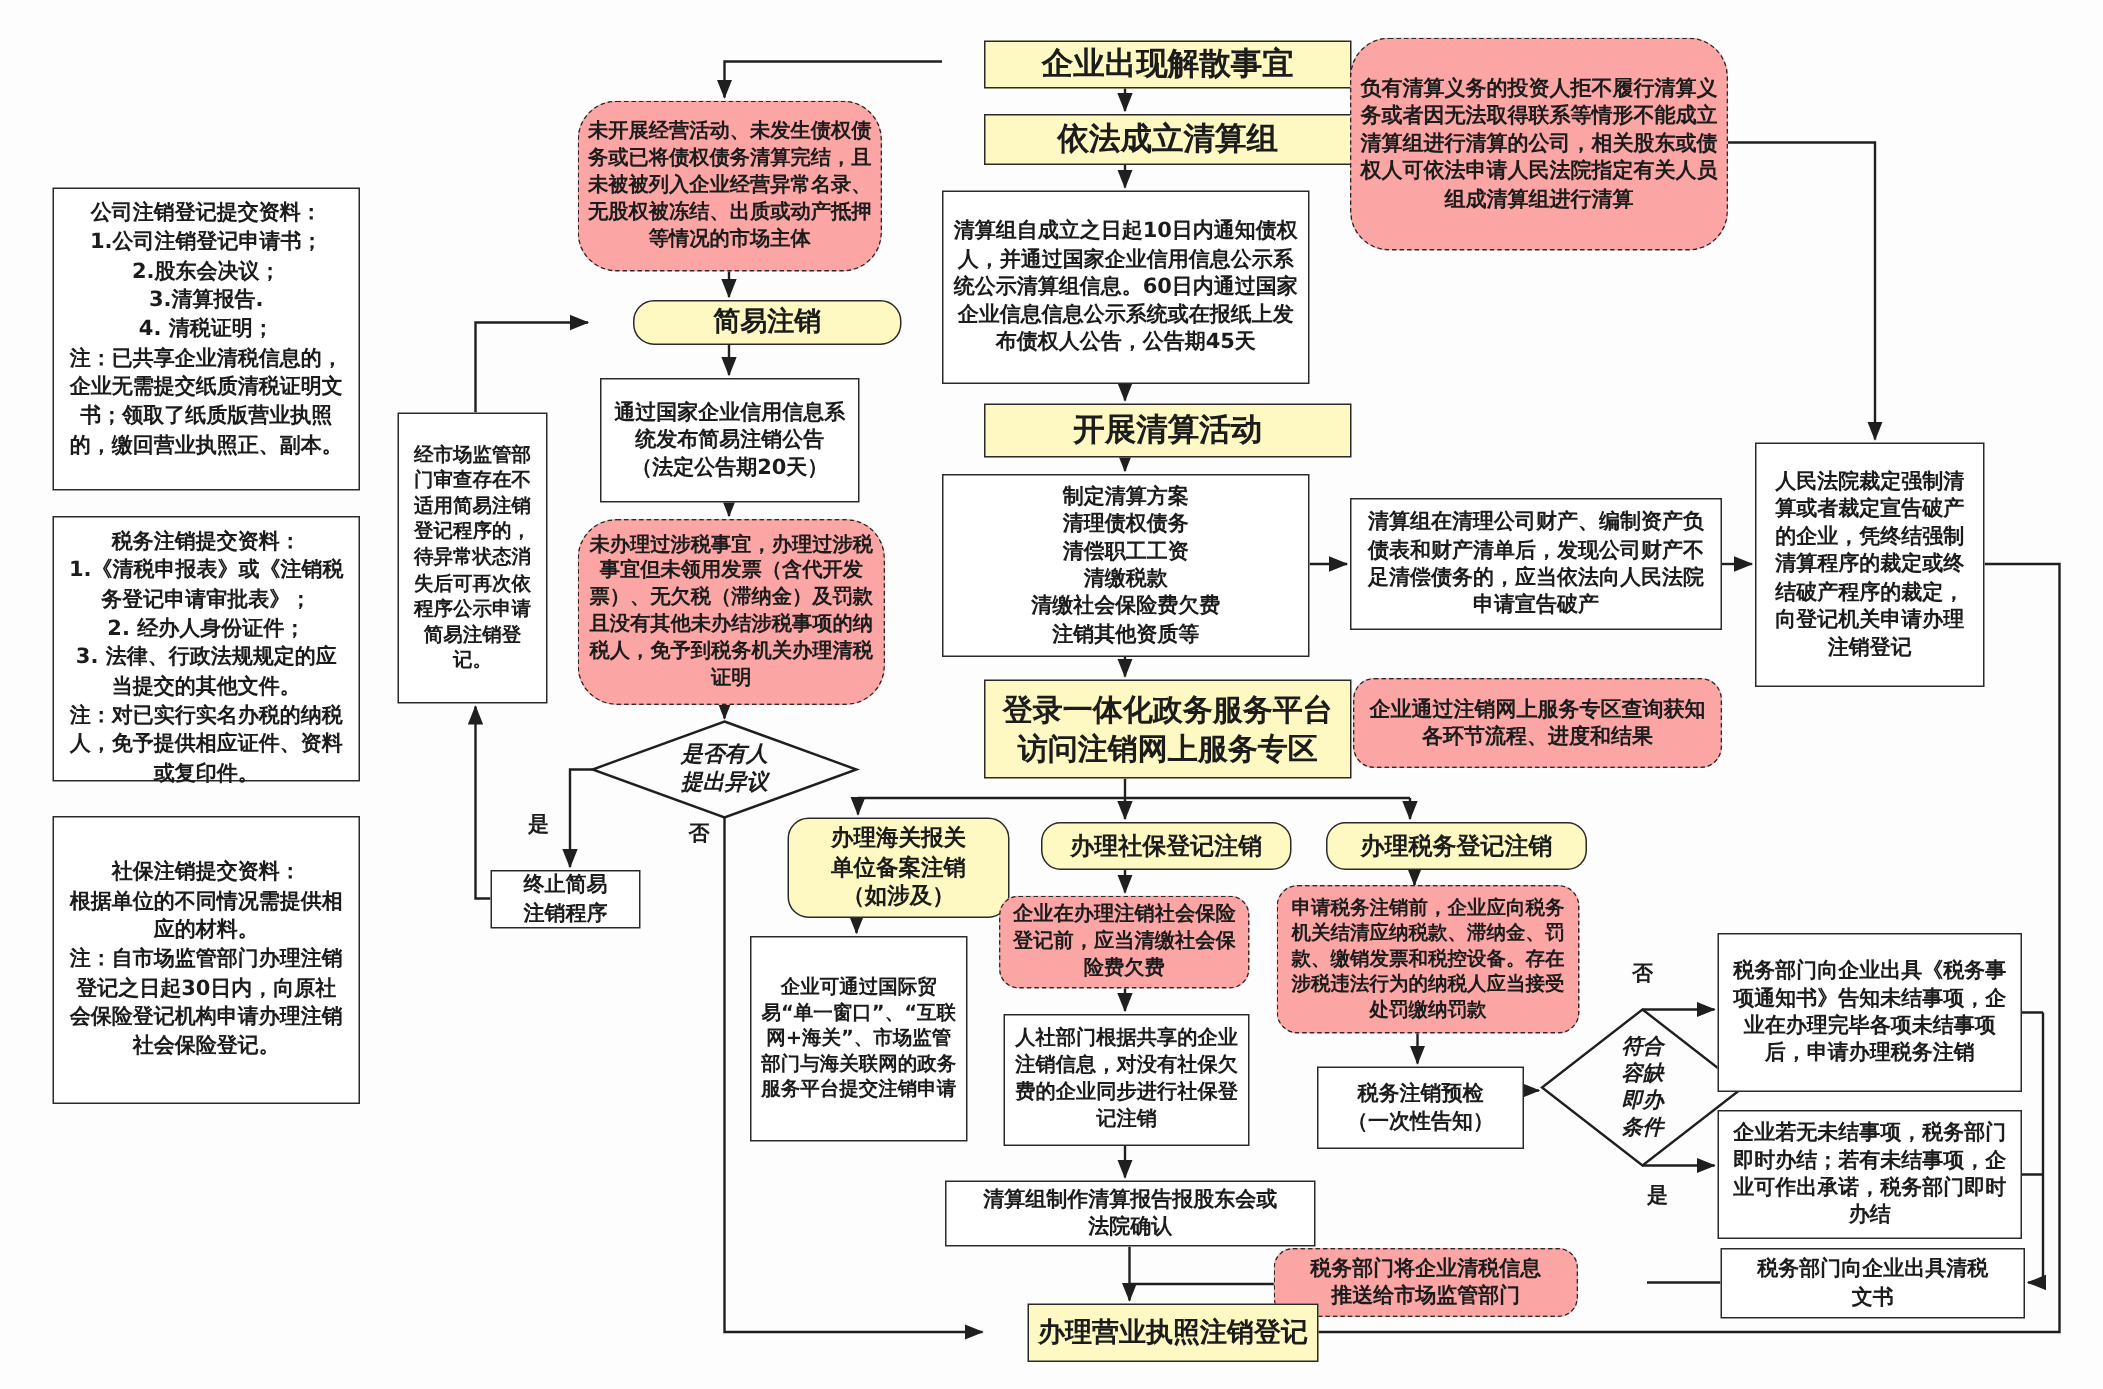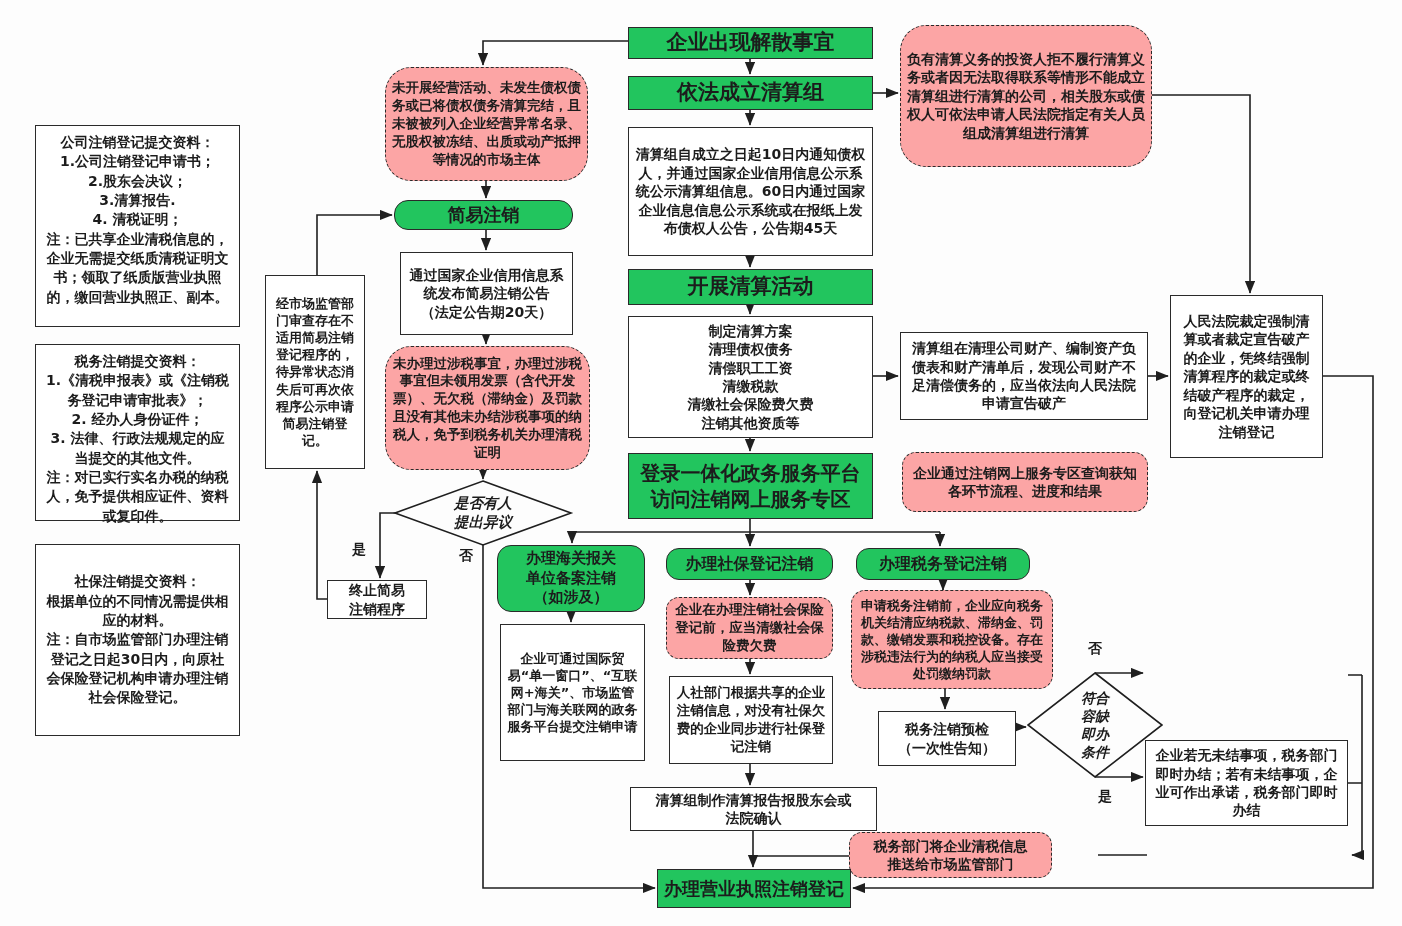--- a/index.html
+++ b/index.html
@@ -9,21 +9,21 @@
     overflow:hidden;
   }
   #connectors{position:absolute;left:0;top:0;width:1402px;height:926px;z-index:0;}
   .box{
     position:absolute;box-sizing:border-box;z-index:1;
     border:1.6px solid #2a2a2a;background:#ffffff;
     display:flex;align-items:center;justify-content:center;
     text-align:center;font-weight:700;line-height:1.32;
     white-space:pre-line;padding:3px 6px;
   }
-  .gray{background:#22c55e;}
+  .gray{background:#fef9c3;margin-left:28px;}
   .dashed{border-style:dashed;background:#fca5a5;}
   .r10{border-radius:13px;}
   .r14{border-radius:14px;}
   .r26{border-radius:26px;}
   .info{
     text-align:center;align-items:flex-start;justify-content:flex-start;
     padding:7px 9px;line-height:1.38;
   }
   .info-center{align-items:center;}
   .diamond-text{
@@ -145,21 +145,24 @@
   <div class="box gray r10" style="left:856px;top:548px;width:174px;height:32px;font-size:16px">办理税务登记注销</div>
   <div class="box dashed r14" style="left:851px;top:590px;width:202px;height:99px;font-size:13px">申请税务注销前，企业应向税务机关结清应纳税款、滞纳金、罚款、缴销发票和税控设备。存在涉税违法行为的纳税人应当接受处罚缴纳罚款</div>
   <div class="box" style="left:878px;top:711px;width:138px;height:55px;font-size:14px">税务注销预检
 （一次性告知）</div>
   <div class="diamond-text" style="left:1040px;top:683px;width:110px;height:84px;font-size:14px">符合
 容缺
 即办
 条件</div>
   <div class="flow-label" style="left:1088px;top:640px">否</div>
   <div class="flow-label" style="left:1098px;top:788px">是</div>
+  <div class="box" style="left:1145px;top:622px;width:203px;height:106px;font-size:14px">税务部门向企业出具《税务事项通知书》告知未结事项，企业在办理完毕各项未结事项后，申请办理税务注销</div>
   <div class="box" style="left:1145px;top:740px;width:203px;height:86px;font-size:14px">企业若无未结事项，税务部门即时办结；若有未结事项，企业可作出承诺，税务部门即时办结</div>
 
   <div class="box" style="left:630px;top:787px;width:247px;height:44px;font-size:14px">清算组制作清算报告报股东会或
 法院确认</div>
   <div class="box dashed r10" style="left:849px;top:832px;width:203px;height:46px;font-size:14px">税务部门将企业清税信息
 推送给市场监管部门</div>
+  <div class="box" style="left:1147px;top:832px;width:203px;height:47px;font-size:14px">税务部门向企业出具清税
+文书</div>
   <div class="box gray" style="left:657px;top:869px;width:194px;height:39px;font-size:18px">办理营业执照注销登记</div>
 
 </div>
 
 </body></html>

